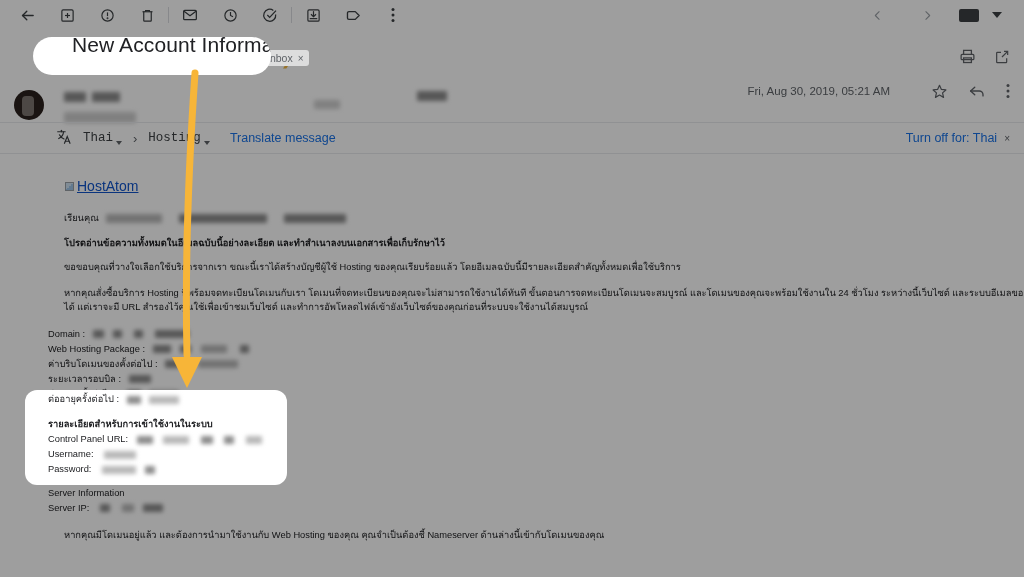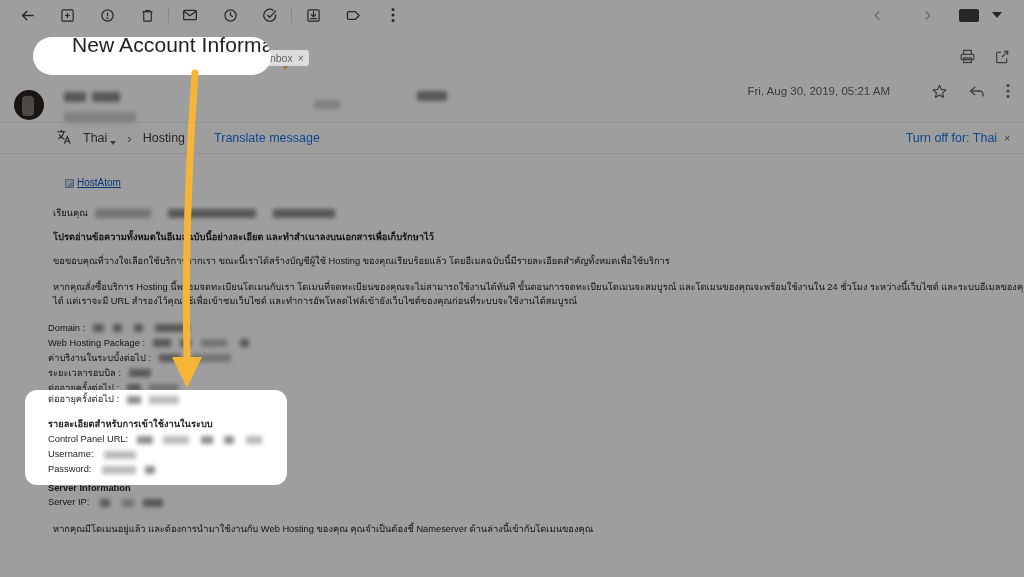--- a/index.html
+++ b/index.html
@@ -132,21 +132,21 @@
   
   .translate-bar {
     position:absolute; left:0; top:92px;
     width:1024px; height:32px;
     border-top:1px solid #e8eaed;
     border-bottom:1px solid #e8eaed;
     display:flex; align-items:center;
     padding:0 14px 0 56px;
     font-size:12.5px; color:#3c4043;
   }
-  .tr-lang { display:flex; align-items:flex-end; gap:3px; margin-left:10px; }
+  .tr-lang { display:flex; align-items:flex-end; gap:3px; margin-left:10px;font-family:Liberation Mono, monospace; }
   .tr-arrow { margin:0 11px; color:#5f6368; font-size:13px; }
   .tr-link { color:#1a73e8; margin-left:20px; cursor:pointer; }
   .tr-right {
     margin-left:auto; display:flex; align-items:center; gap:7px;
     color:#1a73e8; font-size:12.5px;
   }
   .tr-right .chip-x { color:#5f6368; }
   .sm-caret {
     width:0;height:0;border-left:3.5px solid transparent;
     border-right:3.5px solid transparent;border-top:4px solid #5f6368;
@@ -156,29 +156,29 @@
   .body-wrap {
     position:absolute; left:0; top:124px;
     width:1024px; height:423px;
     padding:14px 18px 0 48px;
     font-size:9.3px; color:#202124;
     line-height:1.45;
   }
   .host-logo {
     display:inline-flex; align-items:center; gap:3px;
     margin:8px 0 16px 17px;
-    font-size:10px; color:#1155cc;
+    font-size:14px; color:#1155cc;
     text-decoration:underline;
   }
   .brokenimg {
     width:9px;height:9px;border:1px solid #9aa0a6;
     background:linear-gradient(135deg,#cfe2f3 50%,#9fc5e8 50%);
     display:inline-block;
   }
-  .para { margin:0 0 11px 5px; white-space:nowrap; }
+  .para { margin:0 0 11px 16px; white-space:nowrap; }
   .para.b { font-weight:bold; }
   .kv { margin:0; white-space:nowrap; line-height:1.62; }
   .sec-title { font-weight:bold; margin:0; }
   .tight { margin-bottom:0; }
   .spacer-sm { height:9px; }
 
   
   .hl-card {
     position:absolute;
     background:#ffffff;
@@ -440,21 +440,21 @@
         <p class="kv">
           <span>Web Hosting Package :</span>
           <span class="blur dk" style="width:18px;height:8px;margin-left:5px;"></span>
           <span class="blur dk" style="width:11px;height:8px;margin-left:7px;"></span>
           <span class="blur" style="width:26px;height:8px;margin-left:7px;"></span>
           <span class="blur dk" style="width:9px;height:8px;margin-left:11px;"></span>
         </p>
 
 
         <p class="kv">
-          <span>ค่าบริงานในระบบั้งต่อไป :</span>
+          <span>ค่าบริบโดเมนของคั้งต่อไป :</span>
           <span class="blur dk" style="width:22px;height:8px;margin-left:5px;"></span>
           <span class="blur" style="width:40px;height:8px;margin-left:8px;"></span>
         </p>
 
         <p class="kv">
           <span>ระยะเวลารอบบิล :</span>
           <span class="blur dk" style="width:22px;height:8px;margin-left:5px;"></span>
         </p>
 
         <p class="kv">
@@ -485,21 +485,21 @@
           <span>Password:</span>
           <span class="blur" style="width:34px;height:8px;margin-left:8px;"></span>
           <span class="blur dk" style="width:10px;height:8px;margin-left:6px;"></span>
         </p>
 
         <div class="spacer-sm"></div>
 
 
         <div style="height:9px"></div>
 
-        <p class="sec-title" style="font-weight:700;">Server Information</p>
+        <p class="sec-title" style="font-weight:400;">Server Information</p>
 
         <p class="kv">
           <span>Server IP:</span>
           <span class="blur dk" style="width:10px;height:8px;margin-left:8px;"></span>
           <span class="blur" style="width:12px;height:8px;margin-left:9px;"></span>
           <span class="blur dk" style="width:20px;height:8px;margin-left:7px;"></span>
         </p>
 
         <div style="height:13px"></div>
 

